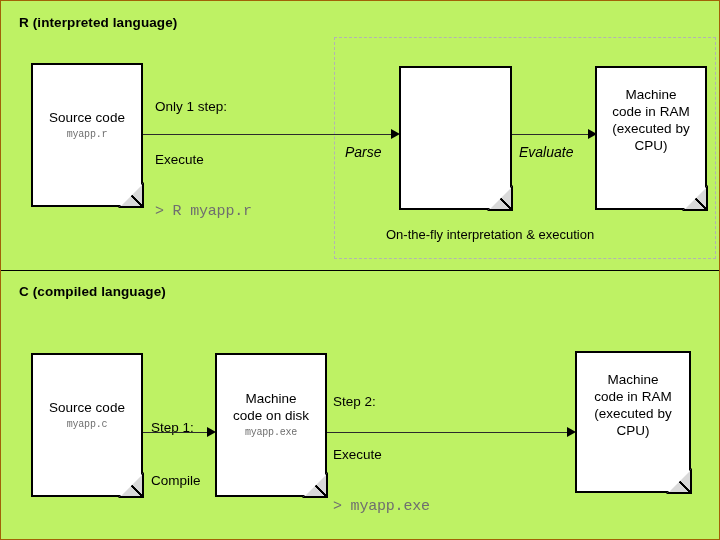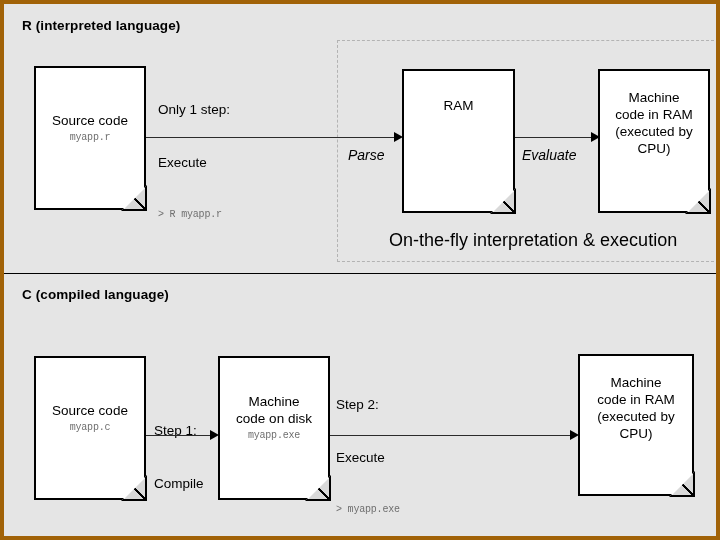--- a/index.html
+++ b/index.html
@@ -5,22 +5,22 @@
 <style>
   html, body {
     margin: 0;
     padding: 0;
     background: #ffffff;
   }
   #canvas {
     position: relative;
     width: 720px;
     height: 540px;
-    background: #e5e5e5;
-    border: 4px solid #a16207;
+    background: #bef264;
+    border: 1px solid #a16207;
     box-sizing: border-box;
     overflow: hidden;
     font-family: "Liberation Sans", sans-serif;
     color: #000000;
   }
 
   
   .section-title {
     position: absolute;
     font-weight: bold;
@@ -164,39 +164,39 @@
   
   .callout {
     position: absolute;
     font-size: 13.5px;
     line-height: 17.5px;
     white-space: pre;
   }
   .callout .mono {
     font-family: "Liberation Mono", "DejaVu Sans Mono", monospace;
     color: #6f6f6f;
-    font-size: 10px;
+    font-size: 15px;
     letter-spacing: -0.2px;
   }
   #callout-step-r  { left: 154px; top: 62px; }
   #callout-step1-c { left: 150px; top: 383px; }
   #callout-step2-c { left: 332px; top: 357px; }
 
   .edge-label {
     position: absolute;
     font-style: italic;
     font-size: 14px;
     white-space: nowrap;
   }
   #label-parse    { left: 344px; top: 143px; }
   #label-evaluate { left: 518px; top: 143px; }
 
   .group-caption {
     position: absolute;
-    font-size: 18px;
+    font-size: 13px;
     white-space: nowrap;
     text-align: right;
   }
   #caption-onthefly { left: 385px; top: 226px; }
 </style>
 </head>
 <body>
 
 <div id="canvas">
 
@@ -222,21 +222,20 @@
 
   <div class="conn" id="conn-r-1"></div>
   <div class="arrowhead" id="arrow-r-1"></div>
   <div class="edge-label" id="label-parse">Parse</div>
 
   <div class="doc" id="doc-r-internal">
     <div class="doc-body"></div>
     <div class="doc-fold"></div>
     <div class="doc-fold-edges"></div>
     <div class="doc-label">
-      <div>RAM</div>
     </div>
   </div>
 
   <div class="conn" id="conn-r-2"></div>
   <div class="arrowhead" id="arrow-r-2"></div>
   <div class="edge-label" id="label-evaluate">Evaluate</div>
 
   <div class="doc" id="doc-machine-ram-r">
     <div class="doc-body"></div>
     <div class="doc-fold"></div>

